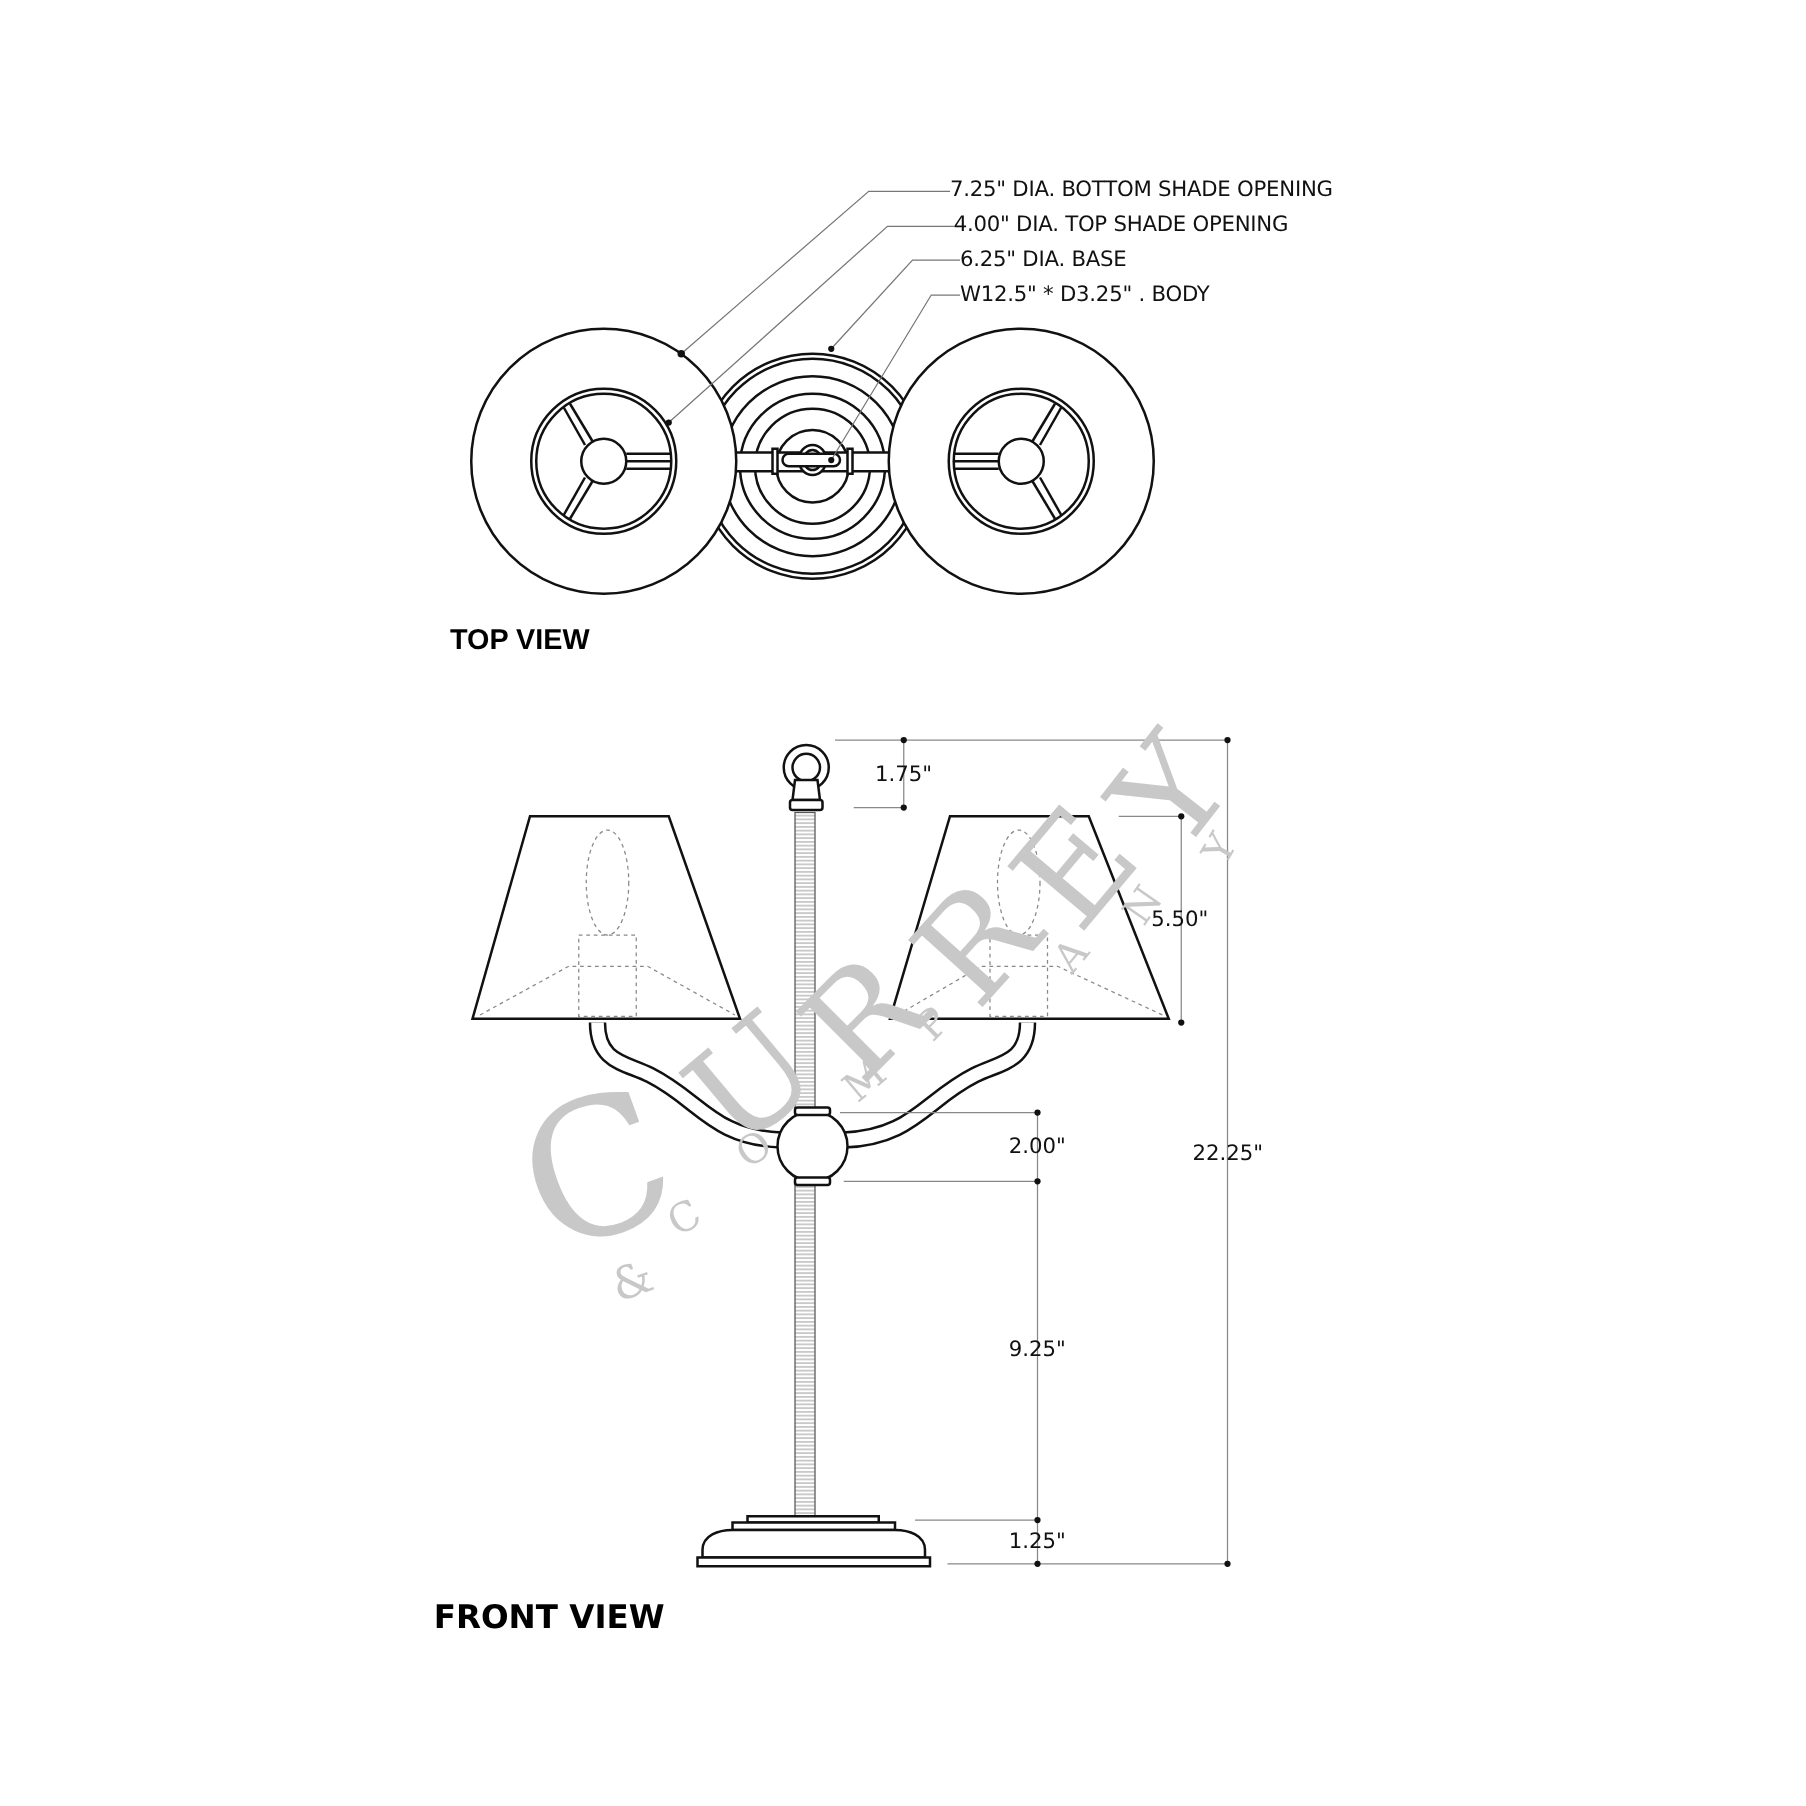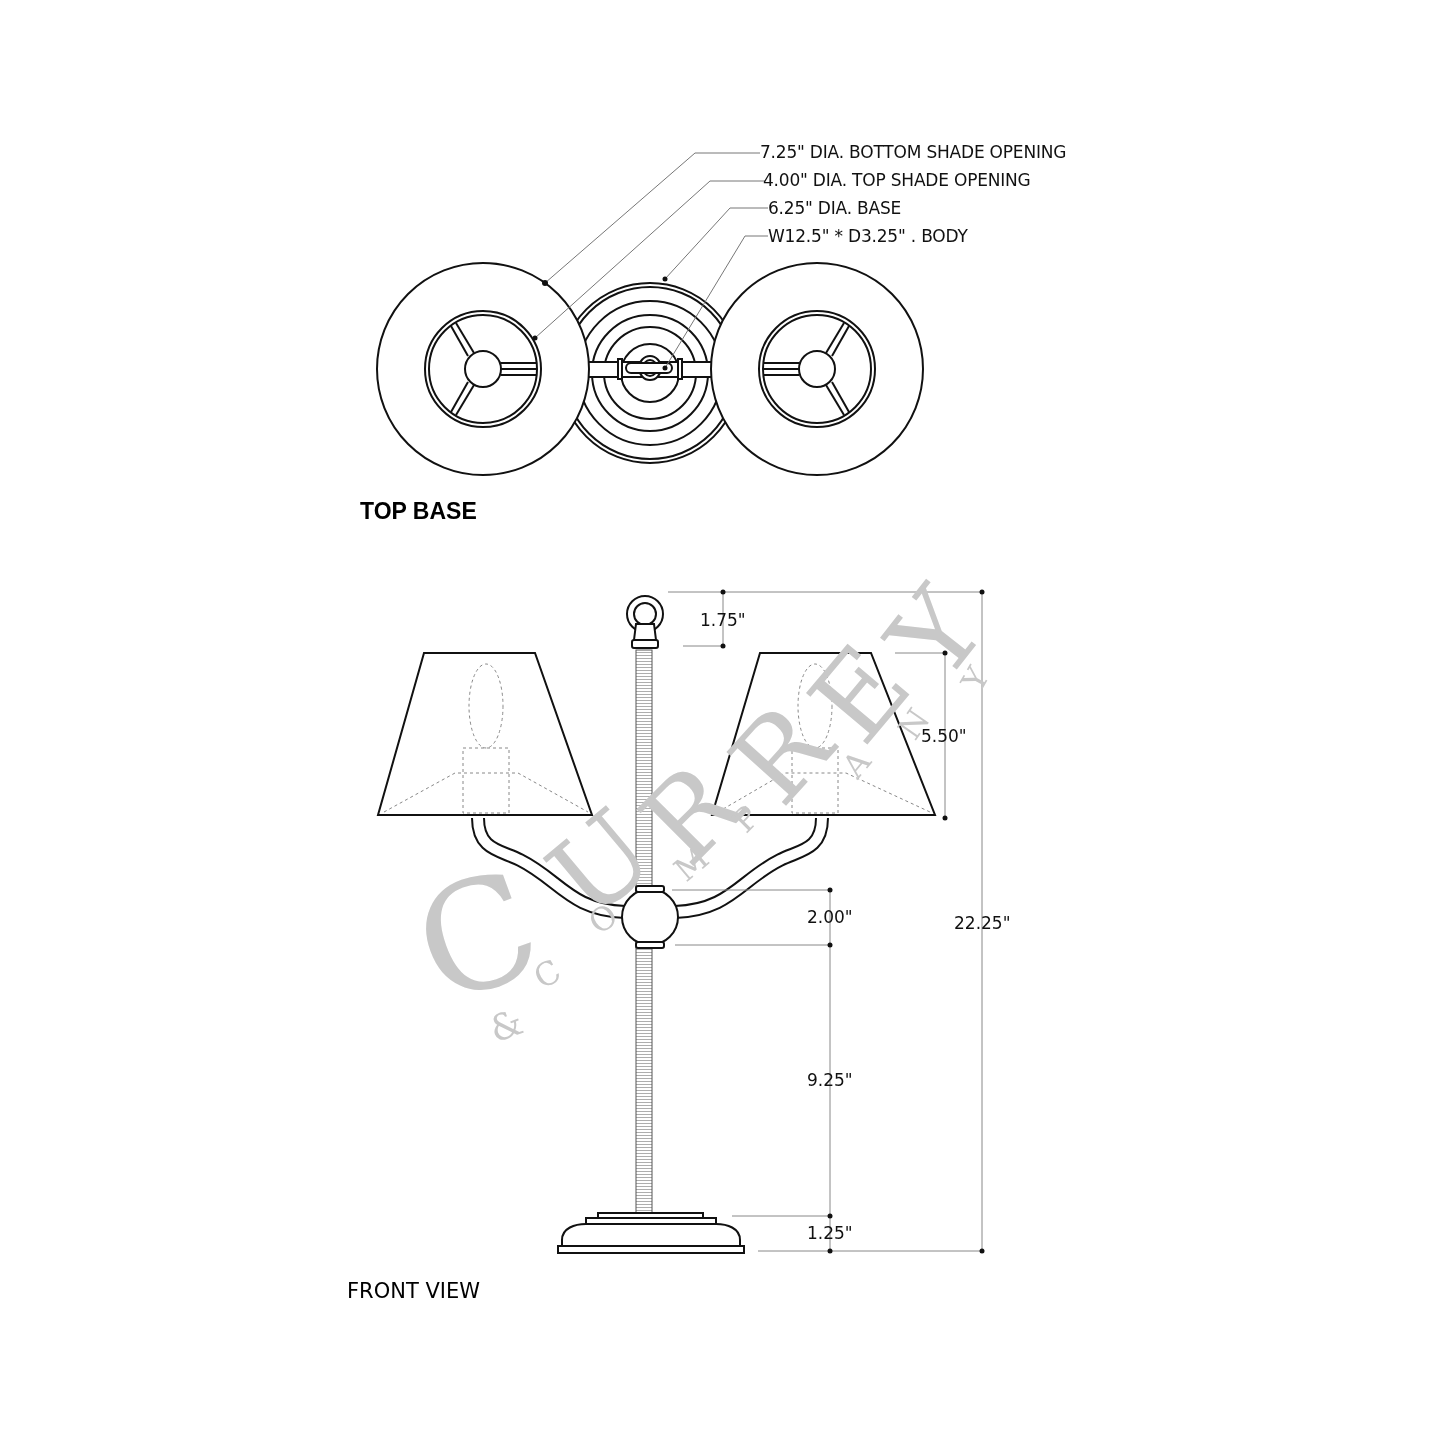--- a/index.html
+++ b/index.html
@@ -1,19 +1,19 @@
 <!DOCTYPE html>
 <html><head>
 <meta charset="utf-8">
 <style>
   html, body { margin: 0; padding: 0; background: #ffffff; }
   body { width: 1445px; height: 1445px; position: relative; overflow: hidden; font-family: "DejaVu Sans", sans-serif; }
   #canvas { position: absolute; left: 0; top: 0; width: 1445px; height: 1445px; }
   .callout { position: absolute; font-size: 17px; color: #111; white-space: nowrap; letter-spacing: -0.2px; }
-  .view-title { position: absolute; font-size: 21px; color: #000; white-space: nowrap; }
+  .view-title { position: absolute; font-size: 26px; color: #000; white-space: nowrap; font-weight: bold; }
   .view-title.bold { font-weight: bold; font-family: "Liberation Sans", sans-serif; font-size: 23px; }
   .dim { position: absolute; font-size: 17px; color: #111; white-space: nowrap; }
   .watermark { position: absolute; color: #c8c8c8; font-family: "DejaVu Serif", serif; pointer-events: none; }
 </style>
 </head>
 <body>
 
 <svg id="canvas" viewBox="0 0 1445 1445" xmlns="http://www.w3.org/2000/svg">
   <defs>
     <pattern id="ribs" width="4" height="3" patternUnits="userSpaceOnUse">
@@ -171,21 +171,21 @@
   <span style="position:absolute;left:845px;top:745px;font-size:32px;transform:rotate(-50deg);">A</span>
   <span style="position:absolute;left:900px;top:705px;font-size:32px;transform:rotate(-55deg);">N</span>
   <span style="position:absolute;left:965px;top:660px;font-size:32px;transform:rotate(-60deg);">Y</span>
 </div>
 
 <div class="callout" style="left:760px;top:142px;">7.25" DIA. BOTTOM  SHADE OPENING</div>
 <div class="callout" style="left:763px;top:170px;">4.00" DIA. TOP  SHADE OPENING</div>
 <div class="callout" style="left:768px;top:198px;">6.25" DIA. BASE</div>
 <div class="callout" style="left:768px;top:226px;">W12.5" * D3.25" . BODY</div>
 
-<div class="view-title bold" style="left:360px;top:498px;">TOP BASE</div>
+<div class="view-title bold" style="left:360px;top:498px;">TOP VIEW</div>
 
 <div class="dim" style="left:700px;top:610px;">1.75"</div>
 <div class="dim" style="left:921px;top:726px;">5.50"</div>
 <div class="dim" style="left:954px;top:913px;">22.25"</div>
 <div class="dim" style="left:807px;top:907px;">2.00"</div>
 <div class="dim" style="left:807px;top:1070px;">9.25"</div>
 <div class="dim" style="left:807px;top:1223px;">1.25"</div>
 
 <div class="view-title" style="left:347px;top:1279px;">FRONT  VIEW</div>
 

